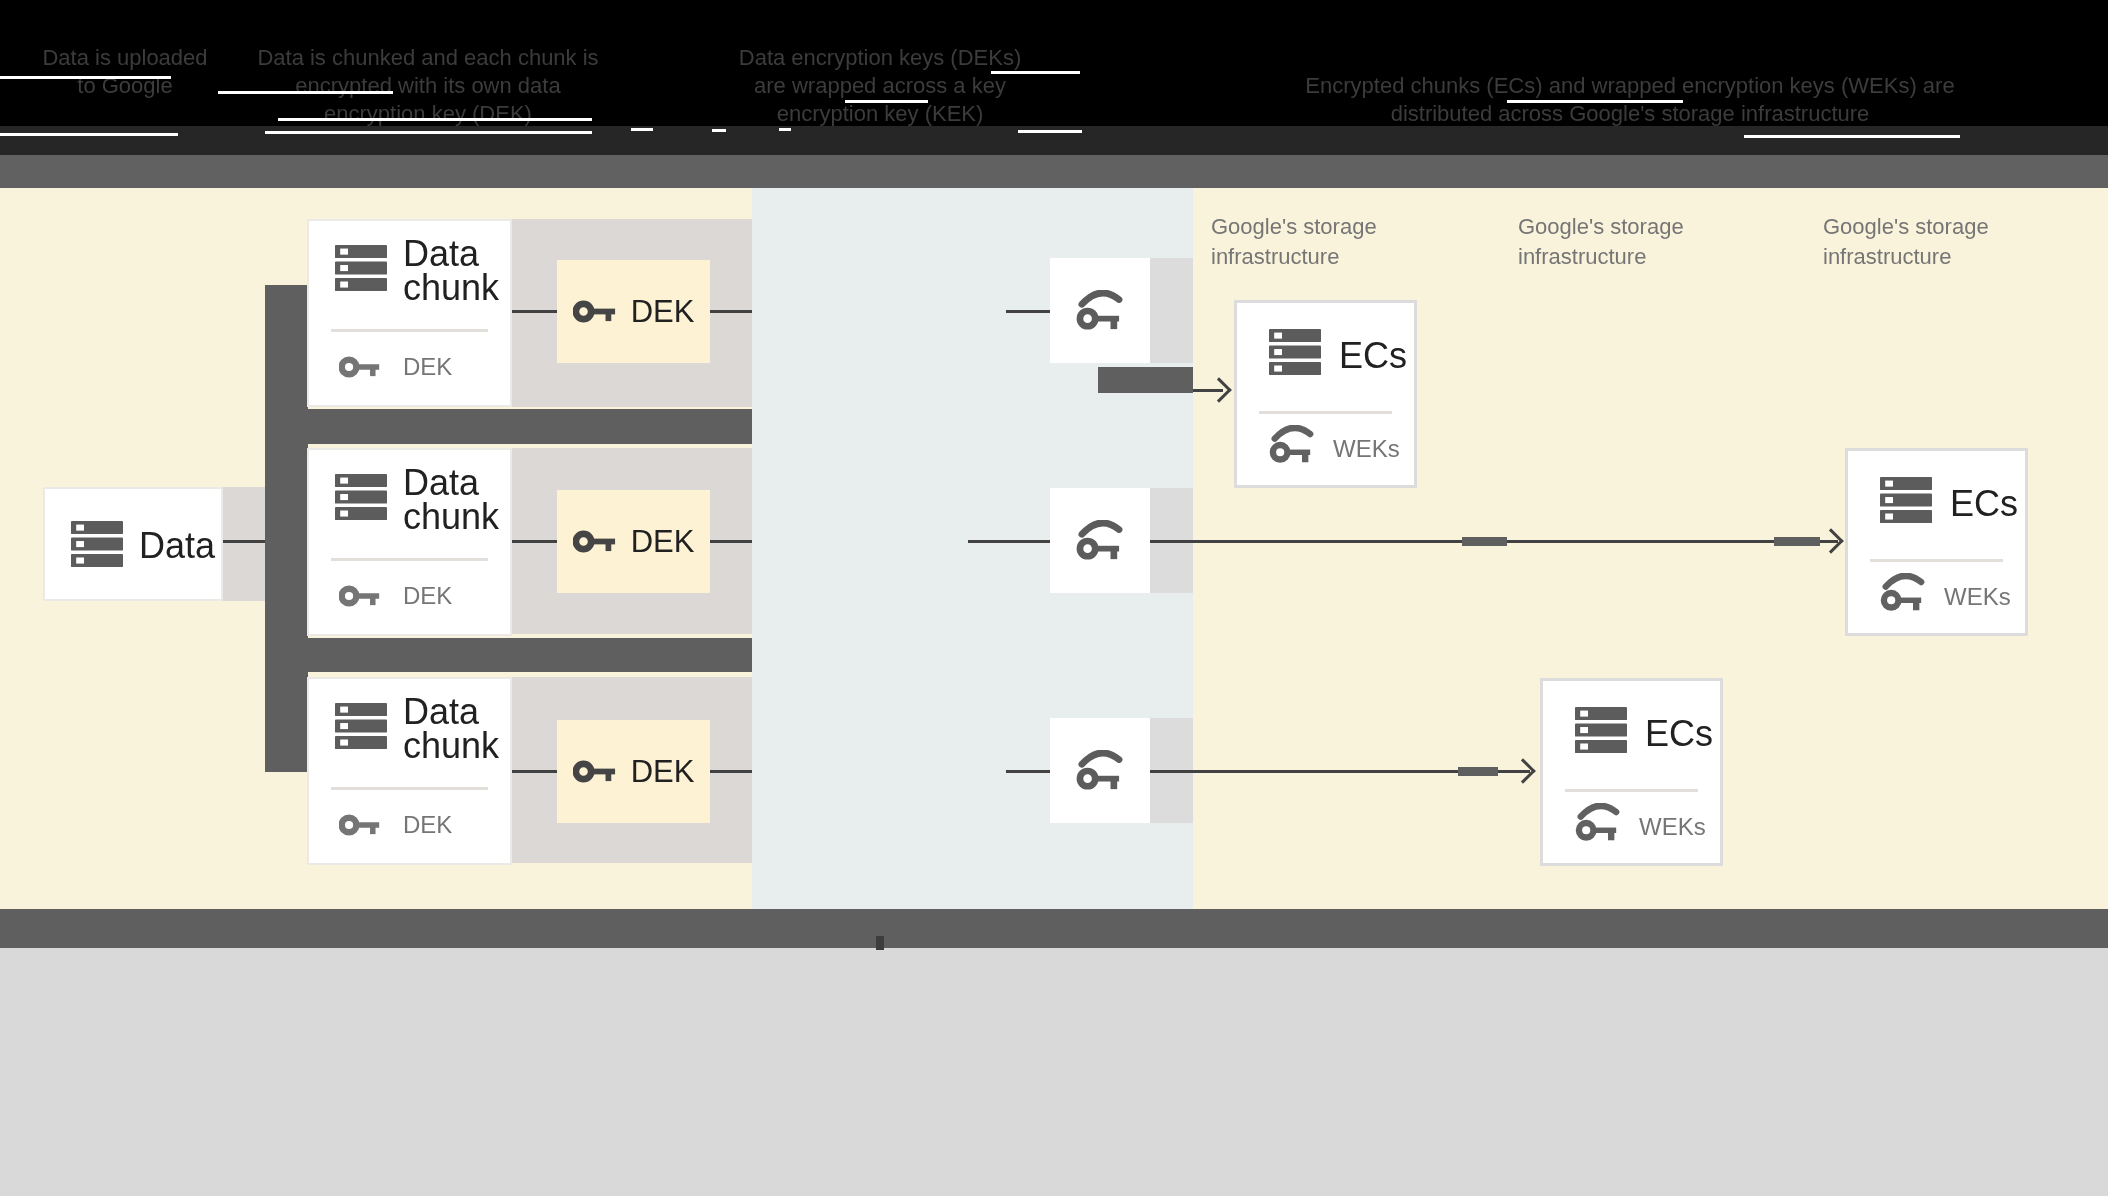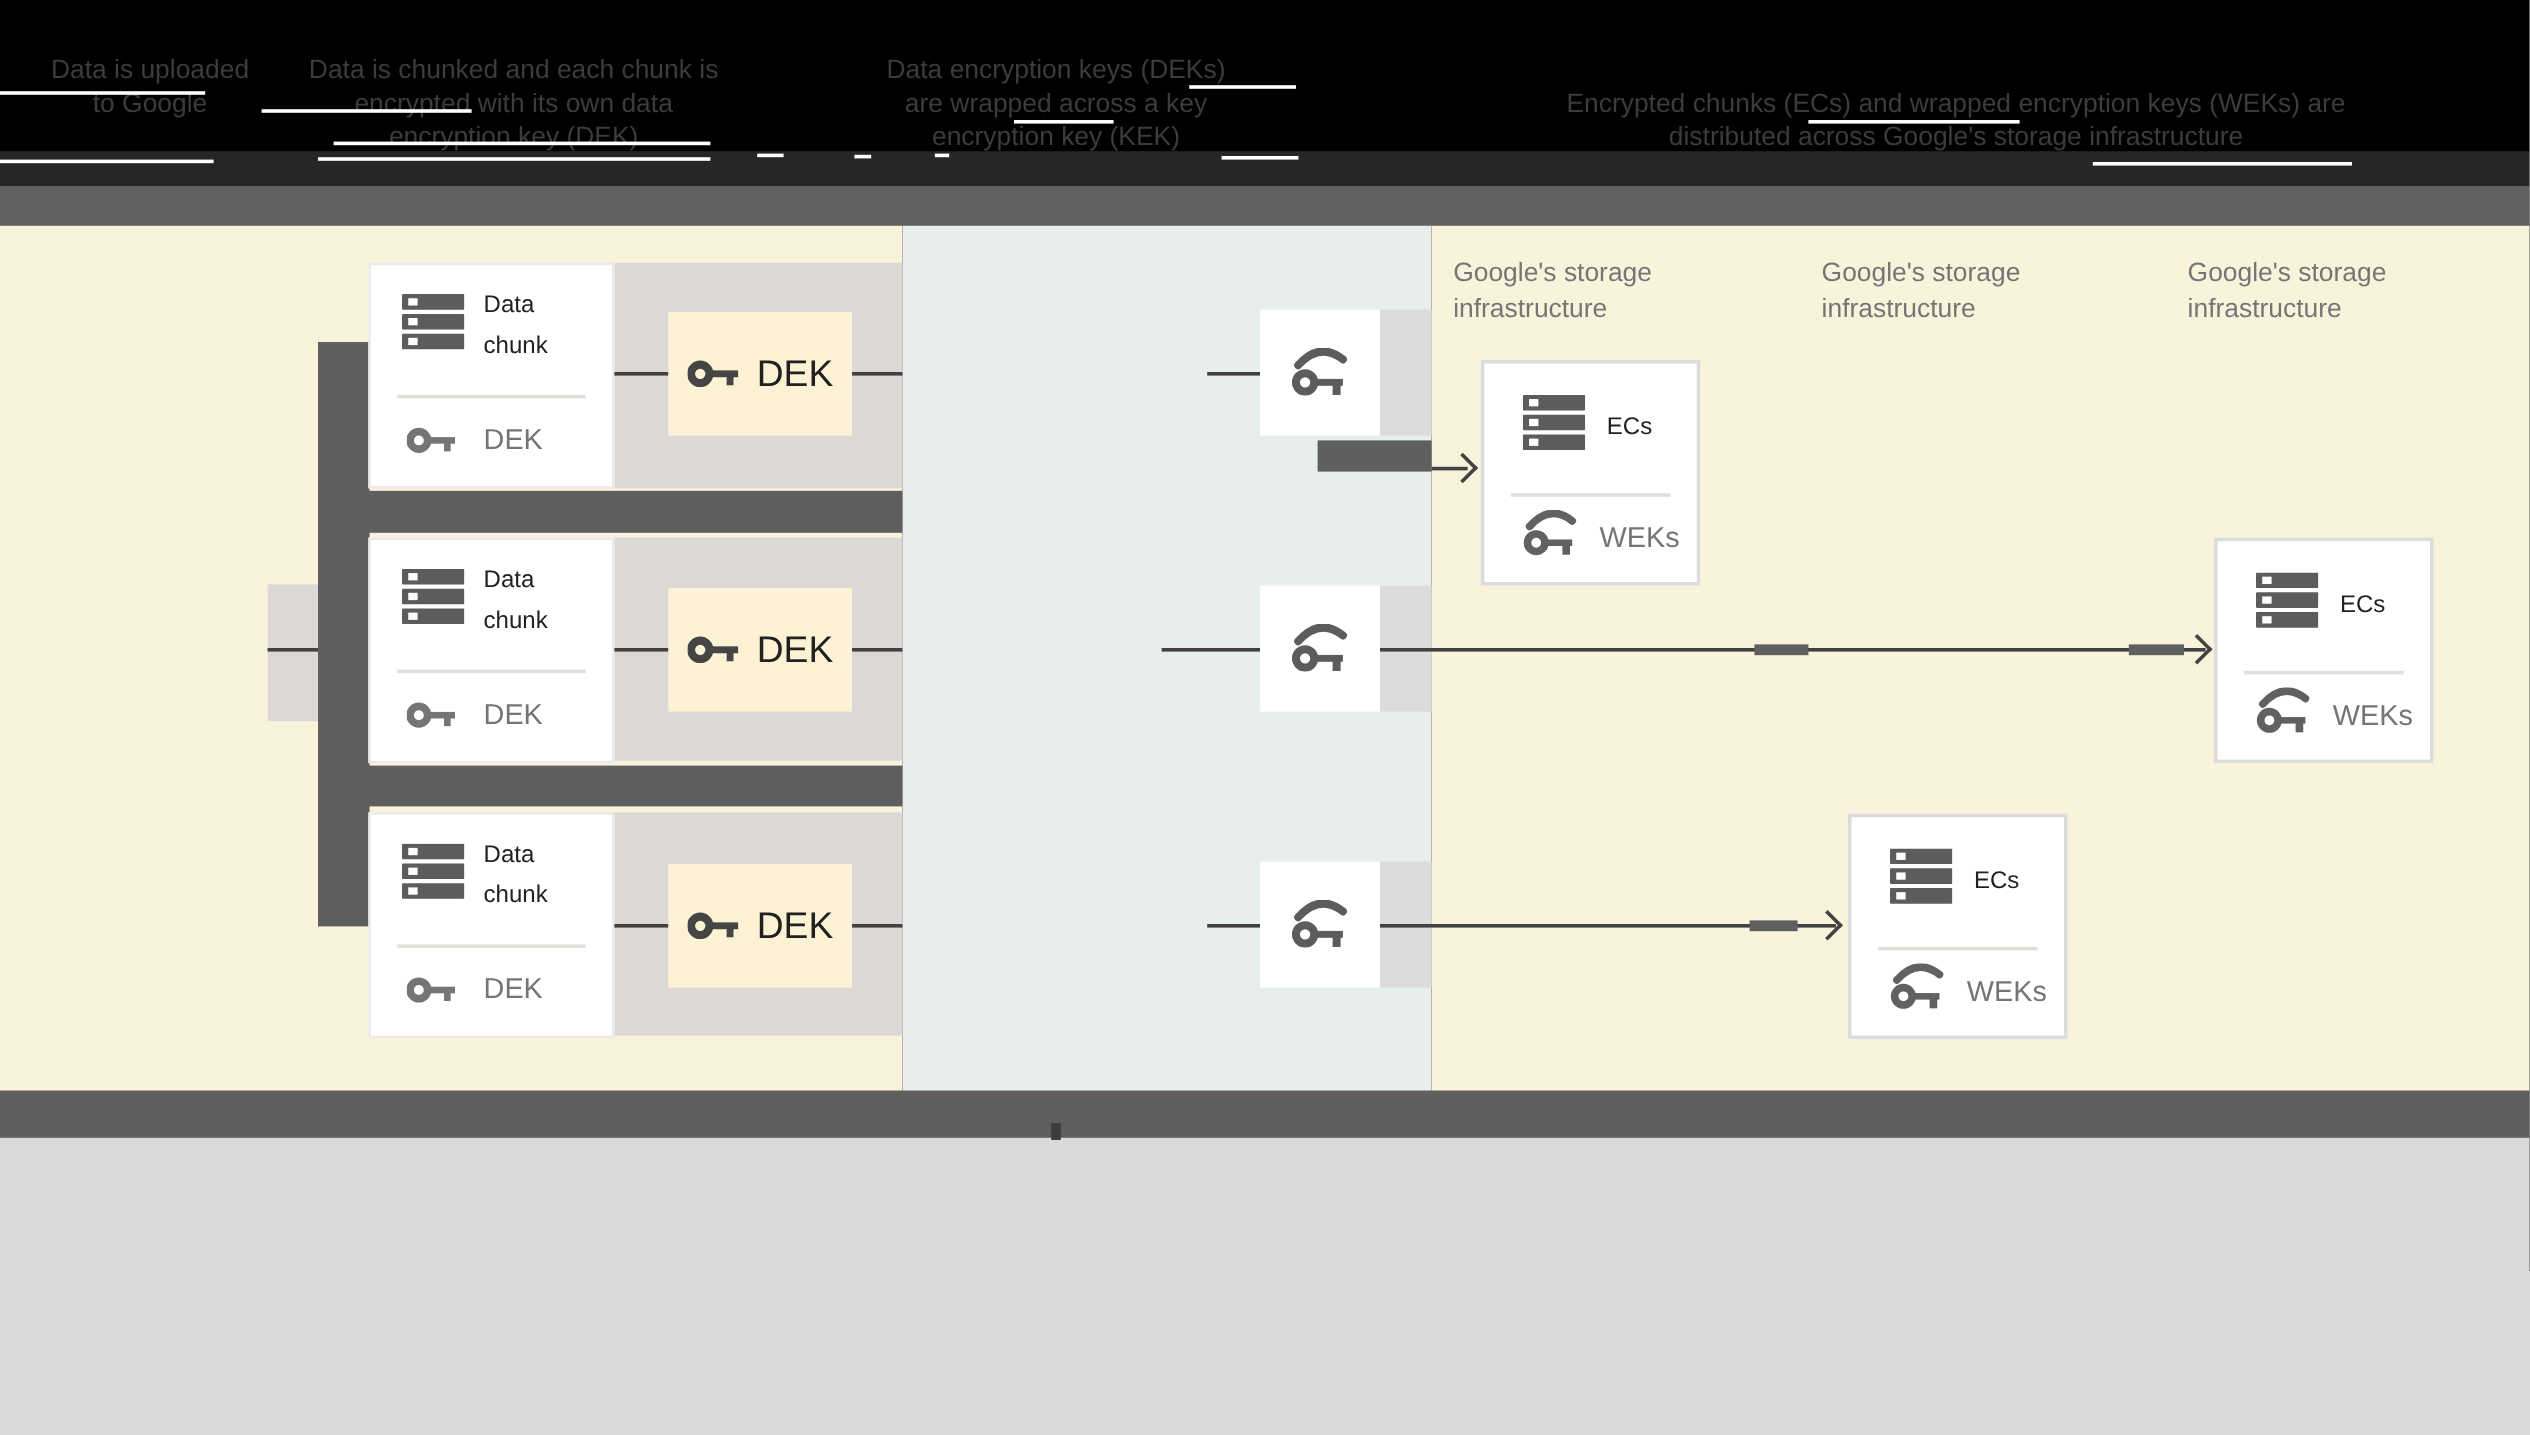--- a/index.html
+++ b/index.html
@@ -28,21 +28,21 @@
   .trunk,.crossband{background:var(--darkbar);}
   .keystripe{background:var(--keystrip);}
   
   .wbox{background:#fff;border:2px solid #eceae7;box-sizing:border-box;}
   .ecbox{background:#fff;border:3px solid #dcdcdc;box-sizing:border-box;}
   .dekbox{background:var(--dek_box);display:flex;align-items:center;justify-content:center;gap:14px;}
   .kekbox{background:var(--kek_box);border:2px solid #cfe4d8;box-sizing:border-box;
           display:flex;align-items:center;justify-content:center;gap:16px;}
   .keybox{background:#fff;display:flex;align-items:center;justify-content:center;}
   .biglabel{font-size:31px;color:var(--text_dark);}
-  .boxtitle{font-size:20px;color:var(--text_dark);line-height:34px;}
+  .boxtitle{font-size:36px;color:var(--text_dark);line-height:34px;}
   .subtext{font-size:24px;color:var(--text_gray);}
   .divider{position:absolute;left:22px;right:22px;top:108px;height:3px;background:#e2dfdb;}
   .cline{background:var(--line);height:3px;}
   .thickseg{background:var(--darkbar);}
   .chev{position:absolute;width:15px;height:15px;border-top:3px solid var(--line);
         border-right:3px solid var(--line);transform:rotate(45deg);}
   .storlabel{font-size:22px;line-height:30px;color:var(--text_gray);}
   
   .caption{background:#fff;text-align:center;color:var(--text_dark);font-size:26px;line-height:33px;}
   .caption .cap1{font-weight:bold;margin:36px 20px 0 20px;}
@@ -115,20 +115,28 @@
   <div class="abs rowband" style="left:223px;top:487px;width:42px;height:114px;"></div>
 
   <div class="abs trunk" style="left:265px;top:285px;width:43px;height:487px;"></div>
   <div class="abs crossband" style="left:265px;top:409px;width:487px;height:35px;"></div>
   <div class="abs crossband" style="left:265px;top:638px;width:487px;height:34px;"></div>
 
   <div class="abs keystripe" style="left:1150px;top:258px;width:43px;height:105px;"></div>
   <div class="abs keystripe" style="left:1150px;top:488px;width:43px;height:105px;"></div>
   <div class="abs keystripe" style="left:1150px;top:718px;width:43px;height:105px;"></div>
 
+  <div class="abs wbox" style="left:43px;top:487px;width:180px;height:114px;">
+    <span class="abs" style="left:26px;top:32px;">
+      <svg width="52" height="47" viewBox="0 0 60 54" style="color:var(--icon_gray)">
+          <use href="#ic-server"></use>
+        </svg>
+    </span>
+    <span class="abs boxtitle" style="left:94px;top:40px;">Data</span>
+  </div>
   <div class="abs cline" style="left:223px;top:540px;width:42px;"></div>
 
   <div class="abs wbox" style="left:307px;top:219px;width:205px;height:188px;">
     <span class="abs" style="left:26px;top:24px;">
       <svg width="52" height="47" viewBox="0 0 60 54" style="color:var(--icon_gray)">
           <use href="#ic-server"></use>
         </svg>
     </span>
     <span class="abs boxtitle" style="left:94px;top:16px;width:100px;">Data chunk</span>
     <span class="divider"></span>

